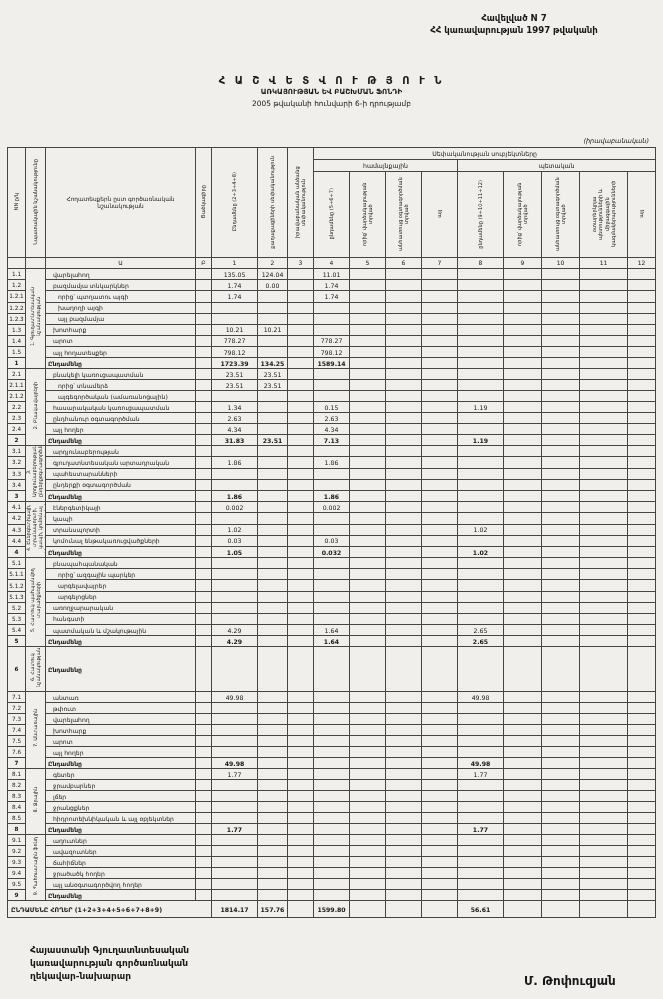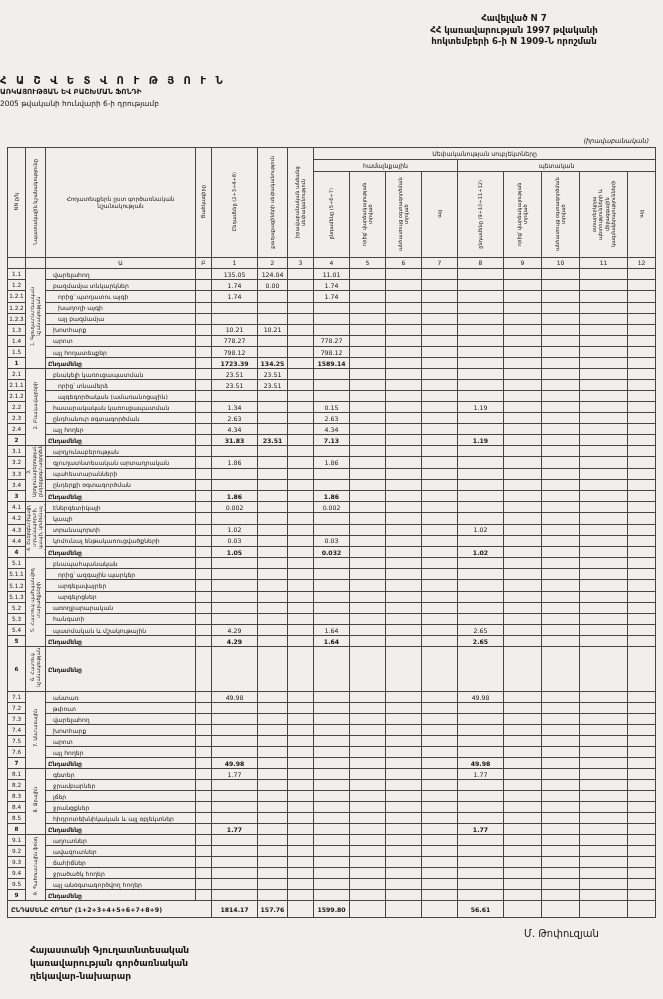--- a/index.html
+++ b/index.html
@@ -4,21 +4,21 @@
 <style>
   html,body{margin:0;padding:0}
   body{
     width:663px;height:999px;position:relative;overflow:hidden;
     background:linear-gradient(180deg,#f2f1ed 0%,#edecе8 50%,#eceae6 100%);
     background-color:#f0efeb;
     font-family:"DejaVu Sans",sans-serif;color:#181818;
   }
   .appendix{position:absolute;top:13px;left:388px;width:252px;text-align:center;
     font-size:8.6px;font-weight:bold;line-height:1.35}
-  .titles{position:absolute;top:75px;left:0;width:100%;}
+  .titles{position:absolute;top:75px;left:0;width:100%;text-align:center}
   .t1{font-size:10px;font-weight:bold;letter-spacing:3px}
   .t2{font-size:7.1px;font-weight:bold;margin-top:5px}
   .t3{font-size:7.1px;font-weight:bold;margin-top:1px}
   .t4{font-size:7.4px;margin-top:3px}
   .units{position:absolute;top:137px;right:14px;font-size:6.5px;font-style:italic}
 
   table.report{position:absolute;top:147px;left:7px;width:648px;
     border-collapse:collapse;table-layout:fixed;border:1.5px solid #2a2a2a}
   th,td{border:1px solid #454545;overflow:hidden;padding:0;font-weight:normal;background:transparent}
   thead th{font-size:5.4px;text-align:center;vertical-align:middle;line-height:1.15;padding:1px}
@@ -35,29 +35,28 @@
   .lbl{font-size:6.1px;white-space:nowrap;text-align:left}
   .val{font-size:6.2px;text-align:center;white-space:nowrap}
   .code{height:auto}
   .purp{vertical-align:middle;text-align:center}
   .pv{font-size:4.9px;line-height:1.2}
   .b{font-weight:bold}
   tr.grand{height:17px}
   tr.grand td{border-top:1.6px solid #222}
   .grandlbl{font-size:6.3px;text-align:left;padding-left:3px;white-space:nowrap;font-weight:bold}
   .footer-left{position:absolute;left:30px;top:944px;font-size:9px;font-weight:bold;line-height:1.45}
-  .signature{position:absolute;left:524px;top:928px;font-size:10px;font-weight:normal}
+  .signature{position:absolute;left:524px;top:974px;font-size:12px;font-weight:bold}
 </style>
 </head>
 <body>
 
 <div class="appendix">
   <div>Հավելված N 7</div>
   <div>ՀՀ կառավարության 1997 թվականի</div>
-  <div>հոկտեմբերի 6-ի N 1909-Ն որոշման</div>
 </div>
 
 <div class="titles">
   <div class="t1">Հ Ա Շ Վ Ե Տ Վ Ո Ւ Թ Յ Ո Ւ Ն</div>
   <div class="t3">ԱՌԿԱՅՈՒԹՅԱՆ ԵՎ ԲԱՇԽՄԱՆ ՖՈՆԴԻ</div>
   <div class="t4">2005 թվականի հունվարի 6-ի դրությամբ</div>
 </div>
 
 <div class="units">(իրավաբանական)</div>
 

